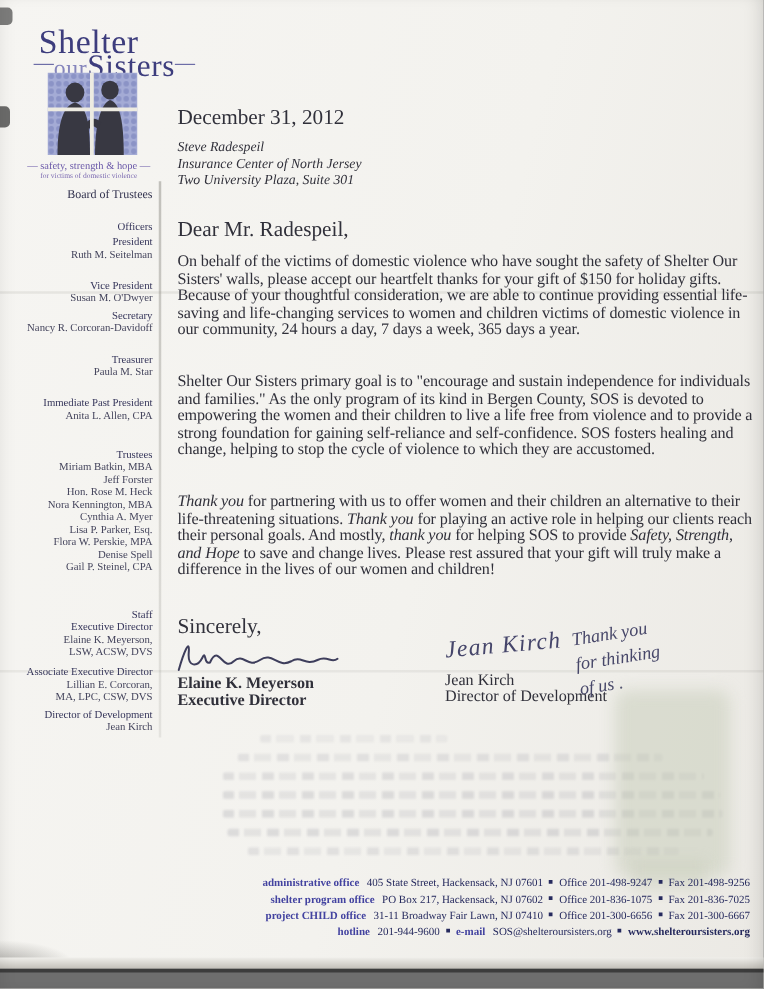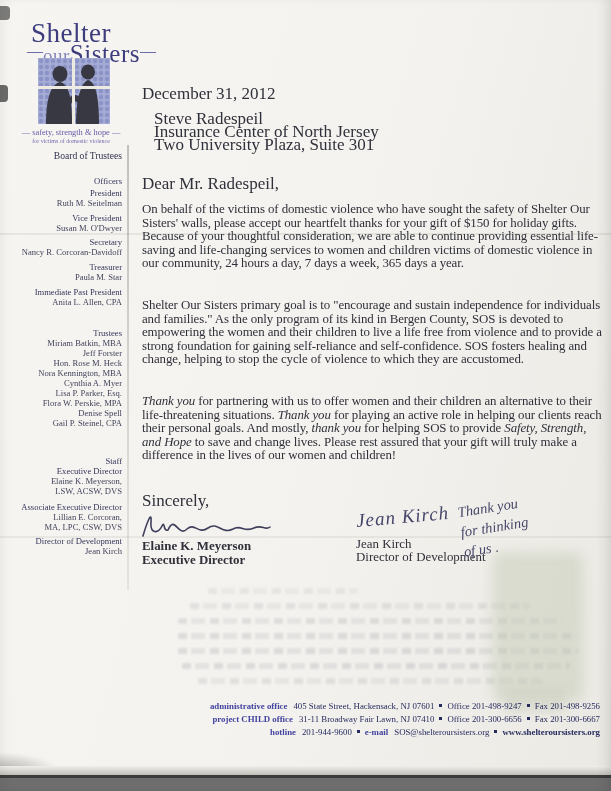--- a/index.html
+++ b/index.html
@@ -17,38 +17,38 @@
   .logo-our{font-size:19px;color:#8585bc;letter-spacing:.5px;margin-top:20px;}
   .logo-sisters{font-size:25px;letter-spacing:.5px;}
   .logo-art{left:38px;top:58px;width:72px;height:66px;}
   .logo-tagline{left:8px;top:128px;width:126px;text-align:center;font-size:8.4px;color:#6a58a8;white-space:nowrap;}
   .logo-subtag{left:8px;top:138px;width:126px;text-align:center;font-size:6px;color:#7a68b0;}
 
   
   .board-title{left:8px;top:150px;width:114px;text-align:right;font-size:9.6px;color:#32324e;}
   .side-col{left:8px;top:176px;width:114px;text-align:right;font-size:8.6px;line-height:10px;color:#44445c;}
   .side-col .hd{font-weight:normal;color:#35355a;}
-  .mt2{margin-top:2px;} .mt4{margin-top:4px;} .mt5{margin-top:5px;}
+  .mt2{margin-top:2px;} .mt4{margin-top:4px;} .mt5{margin-top:15px;}
   .mt6{margin-top:6px;} .mt21{margin-top:21px;} .mt28{margin-top:28px;}
 
   
   .crease-v{left:127px;top:145px;width:2px;height:445px;
     background:linear-gradient(180deg,rgba(110,108,100,.38),rgba(110,108,100,.12));}
   .crease-h1{left:0;top:233px;width:611px;height:2px;background:rgba(140,138,128,.15);}
   .crease-h2{left:0;top:536px;width:611px;height:2px;background:rgba(140,138,128,.12);}
   .speck1{left:0;top:6px;width:10px;height:14px;background:#3a3a3a;opacity:.65;border-radius:0 4px 4px 0;}
   .speck2{left:0;top:85px;width:8px;height:17px;background:#303030;opacity:.7;border-radius:0 4px 4px 0;}
   .curl-shadow{left:0;top:752px;width:60px;height:20px;background:radial-gradient(ellipse at 0% 100%,rgba(60,58,52,.4),transparent 70%);}
   .paper-curl{left:0;top:766px;width:611px;height:9px;background:linear-gradient(#efeeea,#c2bfb8);}
   .scan-bottom{left:0;top:775px;width:611px;height:16px;background:#6e6e6e;border-top:3px solid #3c3c3c;box-sizing:border-box;}
 
   
   .line13{font-size:17px;line-height:13.4px;}
   .date{left:142px;top:87px;}
-  .recipient{left:154px;top:112px;line-height:13.2px;font-size:17px;}
+  .recipient{left:142px;top:112px;line-height:13.2px;font-size:11px;font-style:italic;}
   .salutation{left:142px;top:177px;}
   .para{left:142px;width:464px;font-size:12.9px;line-height:13.5px;letter-spacing:-.1px;}
   .p1{top:203px;} .p2{top:299px;} .p3{top:395px;}
   .it{font-style:italic;}
   .sincerely{left:142px;top:494px;}
 
   
   .sig-elaine-svg{left:139px;top:500px;}
   .sig-jean-script{left:356px;top:506px;font-style:italic;font-size:19px;color:#45456a;
     transform:rotate(-5deg);letter-spacing:1px;white-space:nowrap;}
@@ -195,20 +195,23 @@
       <div></div>
   </div>
   <div class="abs smudge1"></div>
   <div class="abs smudge2"></div>
 
   <div class="abs footer">
     <div>
       <span class="lbl">administrative office</span><span>405 State Street, Hackensack, NJ 07601</span><span class="bullet"></span><span>Office 201-498-9247</span><span class="bullet"></span><span>Fax 201-498-9256</span>
     </div>
     <div>
+      <span class="lbl">shelter program office</span><span>PO Box 217, Hackensack, NJ 07602</span><span class="bullet"></span><span>Office 201-836-1075</span><span class="bullet"></span><span>Fax 201-836-7025</span>
+    </div>
+    <div>
       <span class="lbl">project CHILD office</span><span>31-11 Broadway Fair Lawn, NJ 07410</span><span class="bullet"></span><span>Office 201-300-6656</span><span class="bullet"></span><span>Fax 201-300-6667</span>
     </div>
     <div>
       <span class="lbl">hotline</span><span>201-944-9600</span><span class="bullet"></span><span class="lbl">e-mail</span><span>SOS@shelteroursisters.org</span><span class="bullet"></span><span class="strong">www.shelteroursisters.org</span>
     </div>
   </div>
 
   <div class="abs curl-shadow"></div>
   <div class="abs paper-curl"></div>
   <div class="abs scan-bottom"></div>

